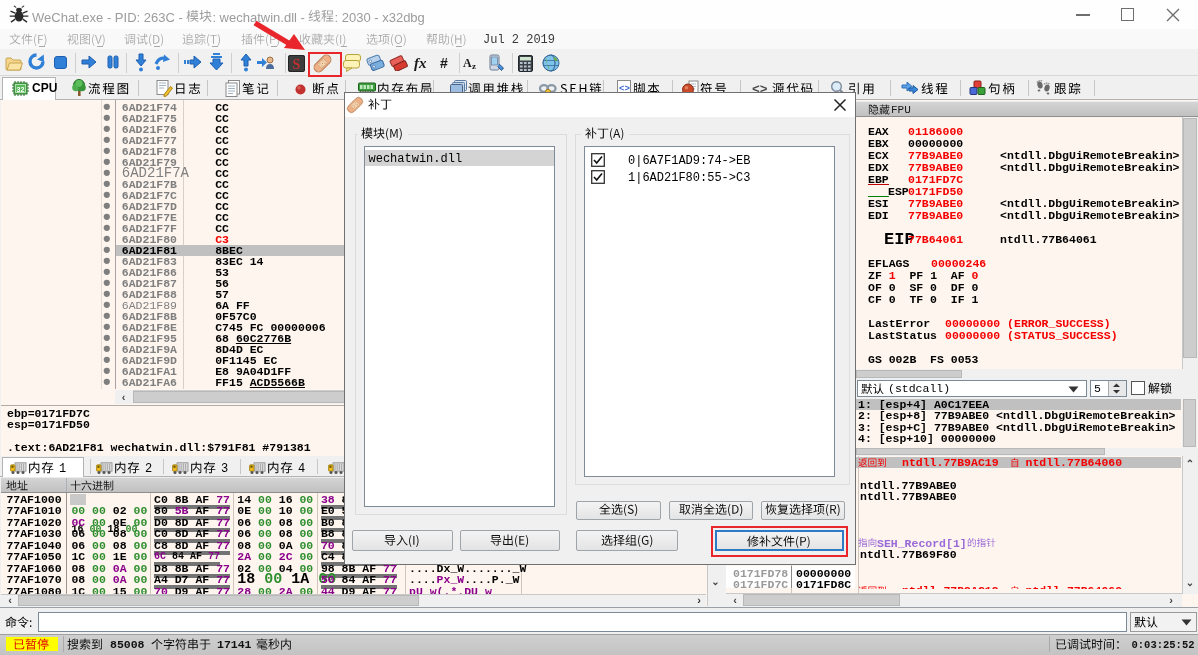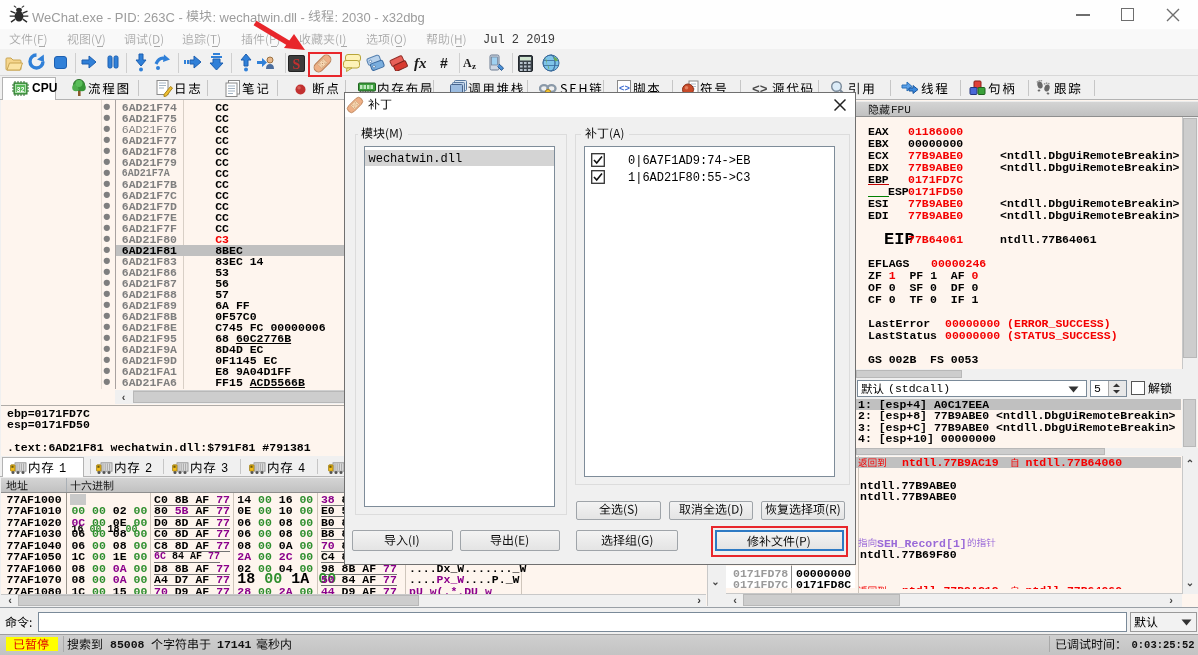--- a/index.html
+++ b/index.html
@@ -3,21 +3,21 @@
 *{margin:0;padding:0;box-sizing:border-box}
 html,body{width:1198px;height:655px;overflow:hidden}
 body{font-family:"Liberation Sans",sans-serif;background:#f0f0f0;position:relative}
 .abs{position:absolute}
 .mono{font-family:"Liberation Mono",monospace;white-space:pre}
 .b{font-weight:bold}
 .cream{background:#fef5ee}
 .vline{position:absolute;width:1px}
 .hline{position:absolute;height:1px}
 .g{color:#2f8f2f}.p{color:#8b008b}
-.ru{border-bottom:1px solid #737373}
+.ru{border-bottom:4px solid #737373}
 .hdr{background:linear-gradient(#d4d4d4,#c1c1c1);border-top:1px solid #ececec;border-bottom:1px solid #8e8e8e}
 .btn{position:absolute;background:linear-gradient(#f3f3f3,#e4e4e4);border:1px solid #9fa4a9;border-radius:2px}
 .sb{background:#f0f0f0}
 .thumb{position:absolute;background:#cdcdcd;border:1px solid #b8b8b8}
 </style></head><body>
 <div class="abs" style="left:0;top:0;width:1198px;height:29px;background:#fefefe"></div>
 <svg class="abs" style="left:8px;top:5px" width="22" height="19" viewBox="0 0 26 21">
 <g fill="#2a2a2a">
 <ellipse cx="13" cy="12.5" rx="5.2" ry="6.2"></ellipse>
 <ellipse cx="13" cy="5.2" rx="3.4" ry="2.6"></ellipse>
@@ -360,29 +360,29 @@
   </svg>
 <div class="abs cream" style="left:1px;top:100px;width:853px;height:306px"></div>
 <div class="vline" style="left:100.5px;top:100px;height:289px;background:#e4dbd2"></div>
 <div class="vline" style="left:114.6px;top:100px;height:289px;background:#a9a2a0"></div>
 <div class="vline" style="left:183px;top:100px;height:289px;background:#d8cfc6"></div>
 <div class="abs" style="left:115.6px;top:244.6px;width:738px;height:11px;background:#c0c0c0"></div>
 <div class="abs mono" style="left:121.8px;top:101.5px;font-size:11.5px;line-height:11px;color:#7f7f7f;font-weight:bold">6AD21F74</div>
 <div class="abs mono b" style="left:215.2px;top:101.5px;font-size:11.5px;line-height:11px;color:#000">CC</div>
 <div class="abs mono" style="left:121.8px;top:112.5px;font-size:11.5px;line-height:11px;color:#7f7f7f;font-weight:bold">6AD21F75</div>
 <div class="abs mono b" style="left:215.2px;top:112.5px;font-size:11.5px;line-height:11px;color:#000">CC</div>
-<div class="abs mono" style="left:121.8px;top:123.5px;font-size:11.5px;line-height:11px;color:#7f7f7f;font-weight:normal">6AD21F76</div>
+<div class="abs mono" style="left:121.8px;top:123.5px;font-size:11.5px;line-height:11px;color:#7f7f7f;font-weight:bold">6AD21F76</div>
 <div class="abs mono b" style="left:215.2px;top:123.5px;font-size:11.5px;line-height:11px;color:#000">CC</div>
 <div class="abs mono" style="left:121.8px;top:134.5px;font-size:11.5px;line-height:11px;color:#7f7f7f;font-weight:bold">6AD21F77</div>
 <div class="abs mono b" style="left:215.2px;top:134.5px;font-size:11.5px;line-height:11px;color:#000">CC</div>
 <div class="abs mono" style="left:121.8px;top:145.5px;font-size:11.5px;line-height:11px;color:#7f7f7f;font-weight:bold">6AD21F78</div>
 <div class="abs mono b" style="left:215.2px;top:145.5px;font-size:11.5px;line-height:11px;color:#000">CC</div>
 <div class="abs mono" style="left:121.8px;top:156.5px;font-size:11.5px;line-height:11px;color:#7f7f7f;font-weight:bold">6AD21F79</div>
 <div class="abs mono b" style="left:215.2px;top:156.5px;font-size:11.5px;line-height:11px;color:#000">CC</div>
-<div class="abs mono" style="left:121.8px;top:167.5px;font-size:10px;line-height:11px;color:#7f7f7f;font-weight:bold">6AD21F7A</div>
+<div class="abs mono" style="left:121.8px;top:167.5px;font-size:14px;line-height:11px;color:#7f7f7f;font-weight:normal">6AD21F7A</div>
 <div class="abs mono b" style="left:215.2px;top:167.5px;font-size:11.5px;line-height:11px;color:#000">CC</div>
 <div class="abs mono" style="left:121.8px;top:178.5px;font-size:11.5px;line-height:11px;color:#7f7f7f;font-weight:bold">6AD21F7B</div>
 <div class="abs mono b" style="left:215.2px;top:178.5px;font-size:11.5px;line-height:11px;color:#000">CC</div>
 <div class="abs mono" style="left:121.8px;top:189.5px;font-size:11.5px;line-height:11px;color:#7f7f7f;font-weight:bold">6AD21F7C</div>
 <div class="abs mono b" style="left:215.2px;top:189.5px;font-size:11.5px;line-height:11px;color:#000">CC</div>
 <div class="abs mono" style="left:121.8px;top:200.5px;font-size:11.5px;line-height:11px;color:#7f7f7f;font-weight:bold">6AD21F7D</div>
 <div class="abs mono b" style="left:215.2px;top:200.5px;font-size:11.5px;line-height:11px;color:#000">CC</div>
 <div class="abs mono" style="left:121.8px;top:211.5px;font-size:11.5px;line-height:11px;color:#7f7f7f;font-weight:bold">6AD21F7E</div>
 <div class="abs mono b" style="left:215.2px;top:211.5px;font-size:11.5px;line-height:11px;color:#000">CC</div>
 <div class="abs mono" style="left:121.8px;top:222.5px;font-size:11.5px;line-height:11px;color:#7f7f7f;font-weight:bold">6AD21F7F</div>
@@ -392,21 +392,21 @@
 <div class="abs mono" style="left:121.8px;top:244.5px;font-size:11.5px;line-height:11px;color:#000;font-weight:bold">6AD21F81</div>
 <div class="abs mono b" style="left:215.2px;top:244.5px;font-size:11.5px;line-height:11px;color:#000">8BEC</div>
 <div class="abs mono" style="left:121.8px;top:255.5px;font-size:11.5px;line-height:11px;color:#7f7f7f;font-weight:bold">6AD21F83</div>
 <div class="abs mono b" style="left:215.2px;top:255.5px;font-size:11.5px;line-height:11px;color:#000">83EC 14</div>
 <div class="abs mono" style="left:121.8px;top:266.5px;font-size:11.5px;line-height:11px;color:#7f7f7f;font-weight:bold">6AD21F86</div>
 <div class="abs mono b" style="left:215.2px;top:266.5px;font-size:11.5px;line-height:11px;color:#000">53</div>
 <div class="abs mono" style="left:121.8px;top:277.5px;font-size:11.5px;line-height:11px;color:#7f7f7f;font-weight:bold">6AD21F87</div>
 <div class="abs mono b" style="left:215.2px;top:277.5px;font-size:11.5px;line-height:11px;color:#000">56</div>
 <div class="abs mono" style="left:121.8px;top:288.5px;font-size:11.5px;line-height:11px;color:#7f7f7f;font-weight:bold">6AD21F88</div>
 <div class="abs mono b" style="left:215.2px;top:288.5px;font-size:11.5px;line-height:11px;color:#000">57</div>
-<div class="abs mono" style="left:121.8px;top:299.5px;font-size:11.5px;line-height:11px;color:#7f7f7f;font-weight:bold">6AD21F89</div>
+<div class="abs mono" style="left:121.8px;top:299.5px;font-size:11.5px;line-height:11px;color:#7f7f7f;font-weight:normal">6AD21F89</div>
 <div class="abs mono b" style="left:215.2px;top:299.5px;font-size:11.5px;line-height:11px;color:#000">6A FF</div>
 <div class="abs mono" style="left:121.8px;top:310.5px;font-size:11.5px;line-height:11px;color:#7f7f7f;font-weight:bold">6AD21F8B</div>
 <div class="abs mono b" style="left:215.2px;top:310.5px;font-size:11.5px;line-height:11px;color:#000">0F57C0</div>
 <div class="abs mono" style="left:121.8px;top:321.5px;font-size:11.5px;line-height:11px;color:#7f7f7f;font-weight:bold">6AD21F8E</div>
 <div class="abs mono b" style="left:215.2px;top:321.5px;font-size:11.5px;line-height:11px;color:#000">C745 FC 00000006</div>
 <div class="abs mono" style="left:121.8px;top:332.5px;font-size:11.5px;line-height:11px;color:#7f7f7f;font-weight:bold">6AD21F95</div>
 <div class="abs mono b" style="left:215.2px;top:332.5px;font-size:11.5px;line-height:11px;color:#000">68 <u>60C2776B</u></div>
 <div class="abs mono" style="left:121.8px;top:343.5px;font-size:11.5px;line-height:11px;color:#7f7f7f;font-weight:bold">6AD21F9A</div>
 <div class="abs mono b" style="left:215.2px;top:343.5px;font-size:11.5px;line-height:11px;color:#000">8D4D EC</div>
 <div class="abs mono" style="left:121.8px;top:354.5px;font-size:11.5px;line-height:11px;color:#7f7f7f;font-weight:bold">6AD21F9D</div>

